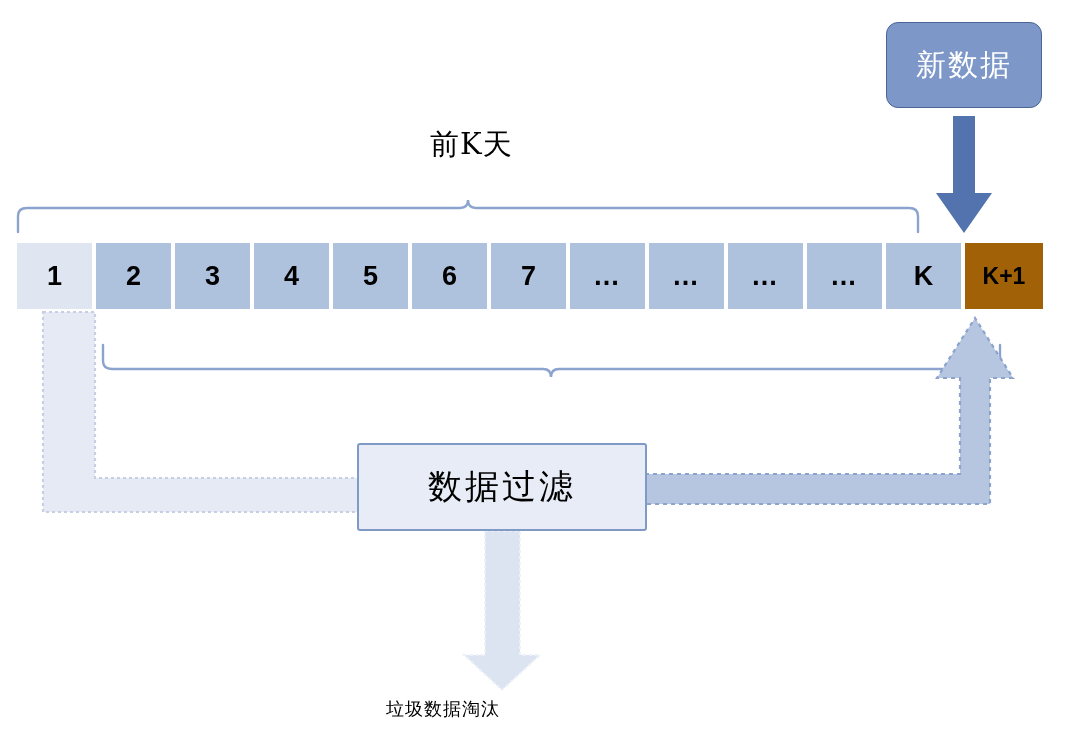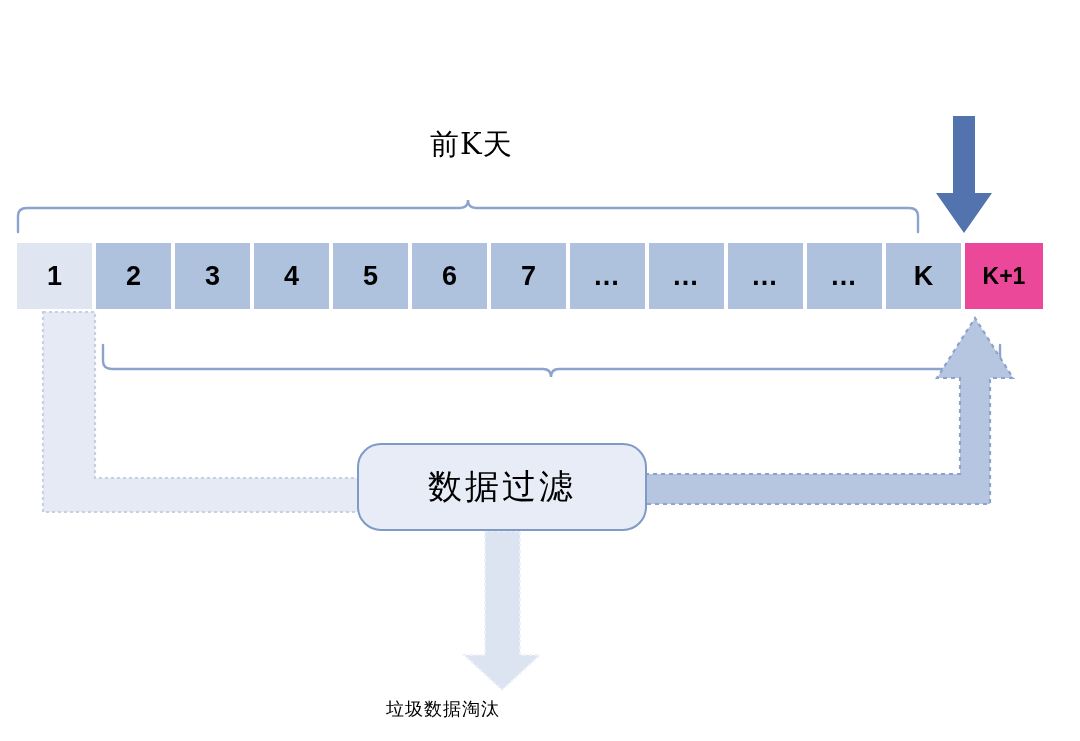--- a/index.html
+++ b/index.html
@@ -76,36 +76,36 @@
     background: #aec1dd;
     width: 75px;
   }
   .cell.dots {
     background: #aec1dd;
     width: 75px;
     font-size: 27px;
     letter-spacing: 2px;
   }
   .cell.next {
-    background: #ec4899;
+    background: #a16207;
     width: 78px;
     margin-right: 0;
     font-size: 23px;
   }
 
   
   .filter-box {
     position: absolute;
     left: 357px;
     top: 443px;
     width: 290px;
     height: 88px;
     background: #e7ecf6;
     border: 2px solid #7f9ac4;
-    border-radius: 24px;
+    border-radius: 3px;
     display: flex;
     align-items: center;
     justify-content: center;
     box-sizing: border-box;
   }
   .filter-box .txt {
     font-size: 34px;
     letter-spacing: 3px;
     color: #000000;
     font-family: "DejaVu Serif", "Liberation Serif", serif;
@@ -156,20 +156,23 @@
 
     <path d="M 953 116 L 975 116 L 975 193 L 992 193 L 964 233 L 936 193 L 953 193 Z" fill="#5273ad"></path>
 
     <path d="M 43 312 L 95 312 L 95 478 L 360 478 L 360 512 L 95 512 L 43 512 Z" fill="#e6eaf4" stroke="#c6cfe4" stroke-width="2.2" stroke-dasharray="3 3"></path>
 
     <path d="M 645 474 L 960 474 L 960 378 L 937 378 L 975 318 L 1013 378 L 990 378 L 990 504 L 645 504 Z" fill="#b6c6e1" stroke="#8ba3cd" stroke-width="2.2" stroke-dasharray="4 4"></path>
 
     <path d="M 485 531 L 520 531 L 520 655 L 540 655 L 502 690 L 464 655 L 485 655 Z" fill="#dde4f1" stroke="#edf1f8" stroke-width="2" stroke-dasharray="3 3"></path>
   </svg>
 
+  <div class="newdata-box">
+    <span class="txt">新数据</span>
+  </div>
 
   <div class="cells">
     <div class="cell first">
       <span>1</span>
     </div>
     <div class="cell mid">
       <span>2</span>
     </div>
     <div class="cell mid">
       <span>3</span>

